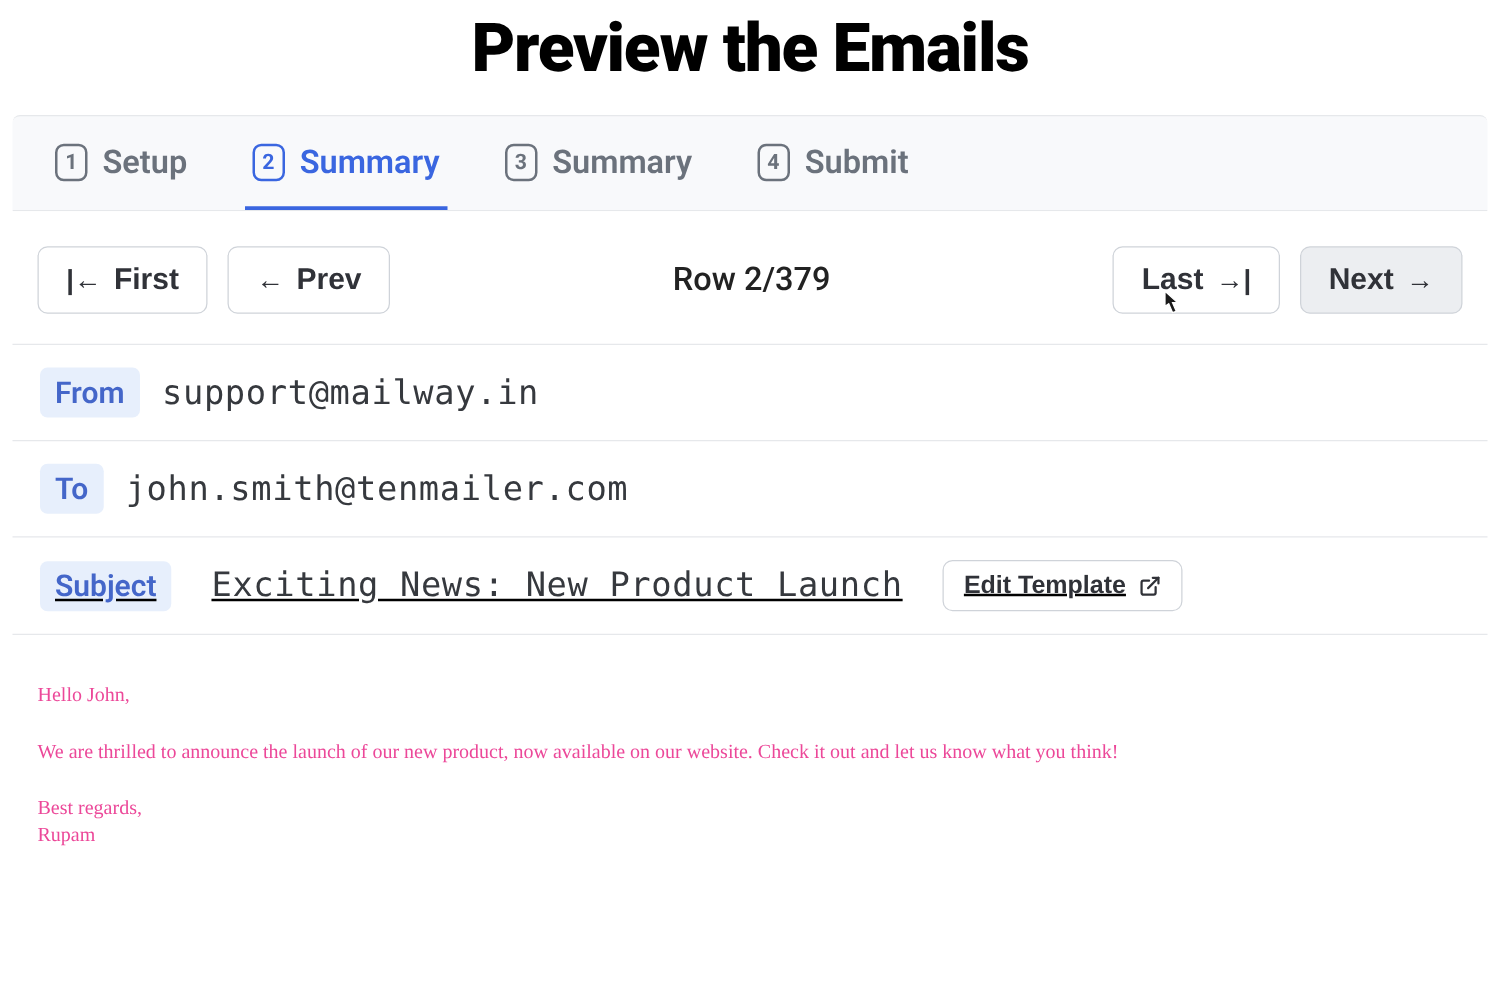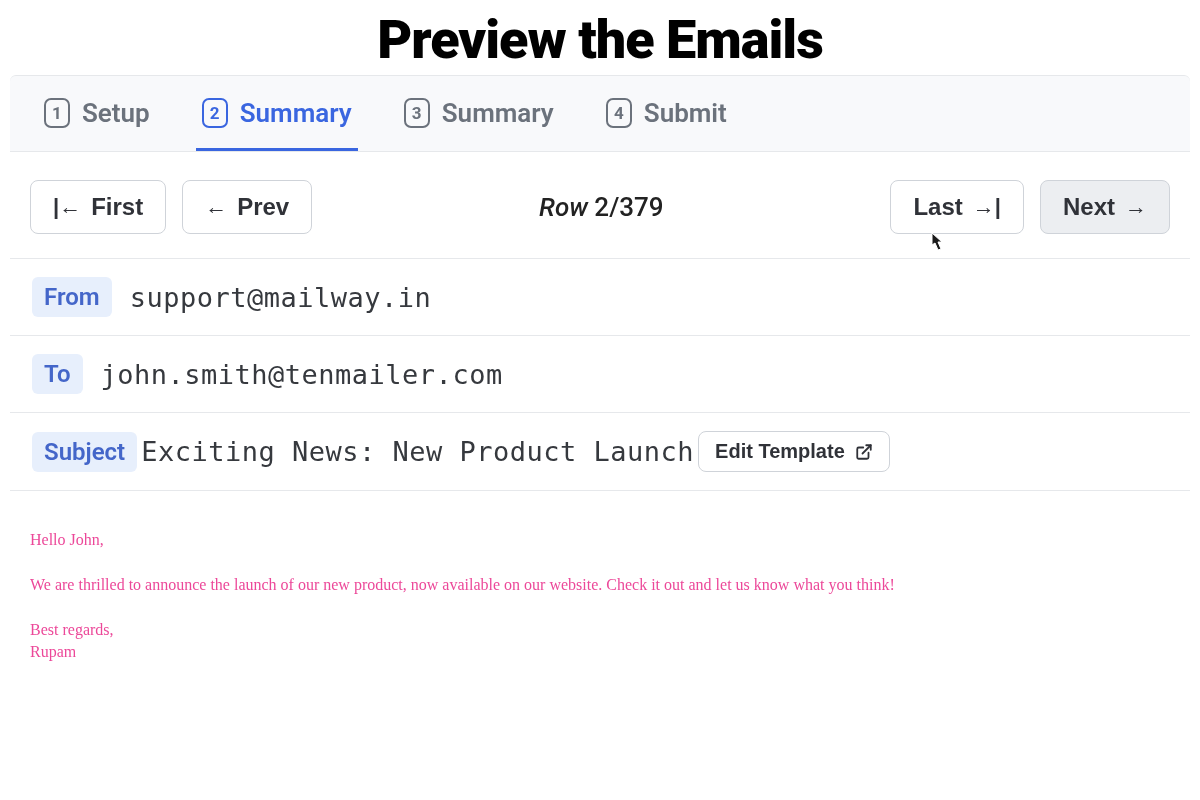--- a/index.html
+++ b/index.html
@@ -8,21 +8,21 @@
     background: #ffffff;
     width: 1200px;
     height: 800px;
     overflow: hidden;
   }
   .page-title {
     font-size: 54px;
     font-weight: 900;
     text-align: center;
     margin-top: 8px;
-    margin-bottom: 4px;
+    margin-bottom: 21px;
     letter-spacing: -1px;
   }
   .wizard {
     background: #f8f9fb;
     border-top: 1px solid #e6e8eb;
     border-bottom: 1px solid #e6e8eb;
     border-radius: 6px 6px 0 0;
     margin: 0 10px;
     padding: 0 28px;
   }
@@ -107,21 +107,22 @@
     padding: 6px 12px;
     border-radius: 6px;
   }
   .field-value {
     font-family: ui-monospace, SFMono-Regular, Menlo, Consolas, monospace;
     font-size: 27px;
     color: #36393e;
     letter-spacing: 0.5px;
   }
   .subject-row {
-    gap: 4px;
+    gap: 32px;
+    text-decoration: underline;
   }
   .edit-template-btn {
     display: inline-flex;
     align-items: center;
     gap: 10px;
     border: 1px solid #cfd3d9;
     background: #ffffff;
     border-radius: 8px;
     padding: 8px 16px;
     font-size: 20px;
@@ -144,21 +145,21 @@
   .cursor-pointer-icon {
     position: absolute;
     left: 926px;
     top: 231px;
     width: 20px;
     height: 22px;
     pointer-events: none;
   }
   .cursor-pointer-icon svg { display:block; }
   .external-icon svg { display:block; }
-  .row-count { white-space: pre; font-style: italic; }
+  .row-count { white-space: pre; }
 </style>
 </head>
 <body>
 
 <h1 class="page-title">Preview the Emails</h1>
 
 <div class="wizard">
   <div class="tabs">
     <div class="tab">
       <span class="badge">1</span>

